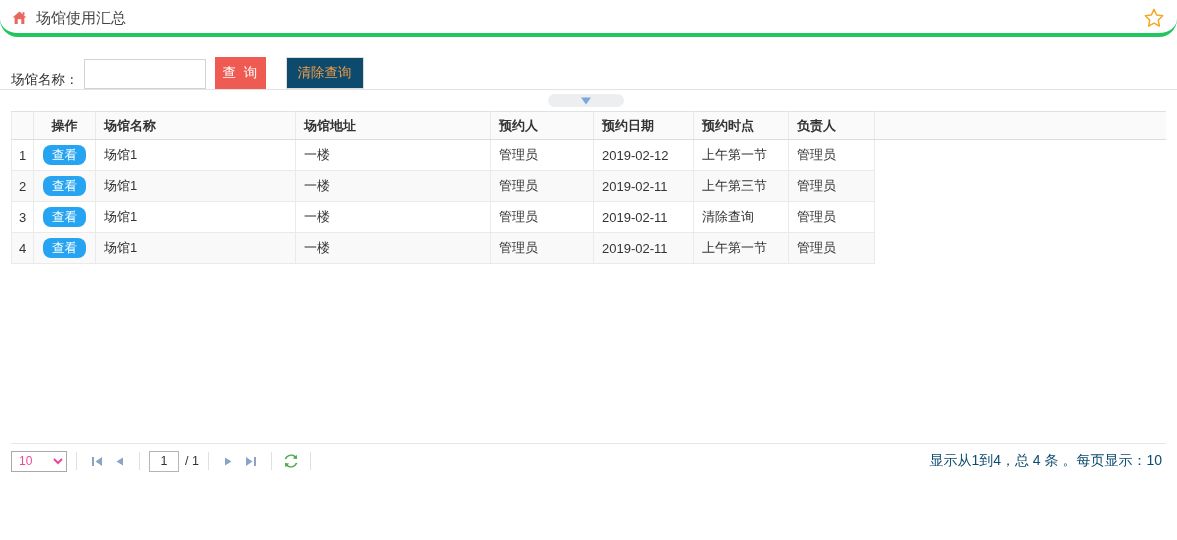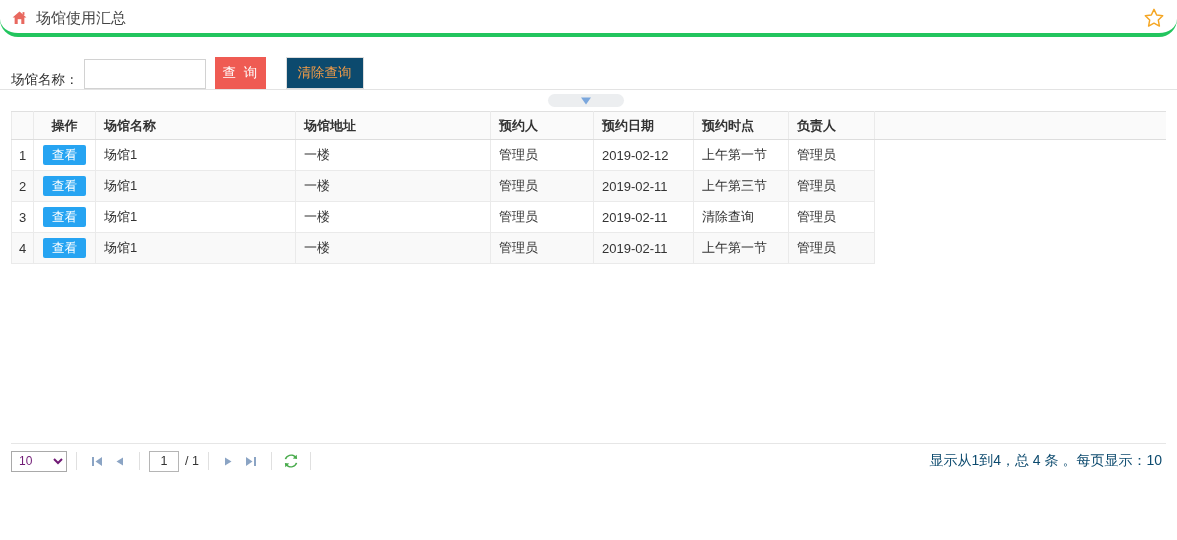--- a/index.html
+++ b/index.html
@@ -183,21 +183,21 @@
   .grid thead th.col-fill { background: #fafafa; }
 
   .btn-view {
     display: inline-block;
     background: #26a4f2;
     color: #ffffff;
     font-size: 12.5px;
     line-height: 20px;
     height: 20px;
     padding: 0 9px;
-    border-radius: 2px;
+    border-radius: 8px;
     border: none;
     cursor: pointer;
     font-family: inherit;
   }
 
   
   .pager {
     position: absolute;
     left: 11px;
     right: 11px;
@@ -209,21 +209,21 @@
     padding-top: 4px;
     box-sizing: border-box;
   }
   .page-size-select {
     width: 56px;
     height: 21px;
     font-family: inherit;
     font-size: 12px;
     border: 1px solid #a9a9a9;
     background: #ffffff;
-    color: #701a75;
+    color: #ec4899;
     padding-left: 3px;
     box-sizing: border-box;
   }
   .pager-sep {
     width: 1px;
     height: 18px;
     background: #e0e0e0;
     margin: 0 9px;
   }
   .pg-btn {

